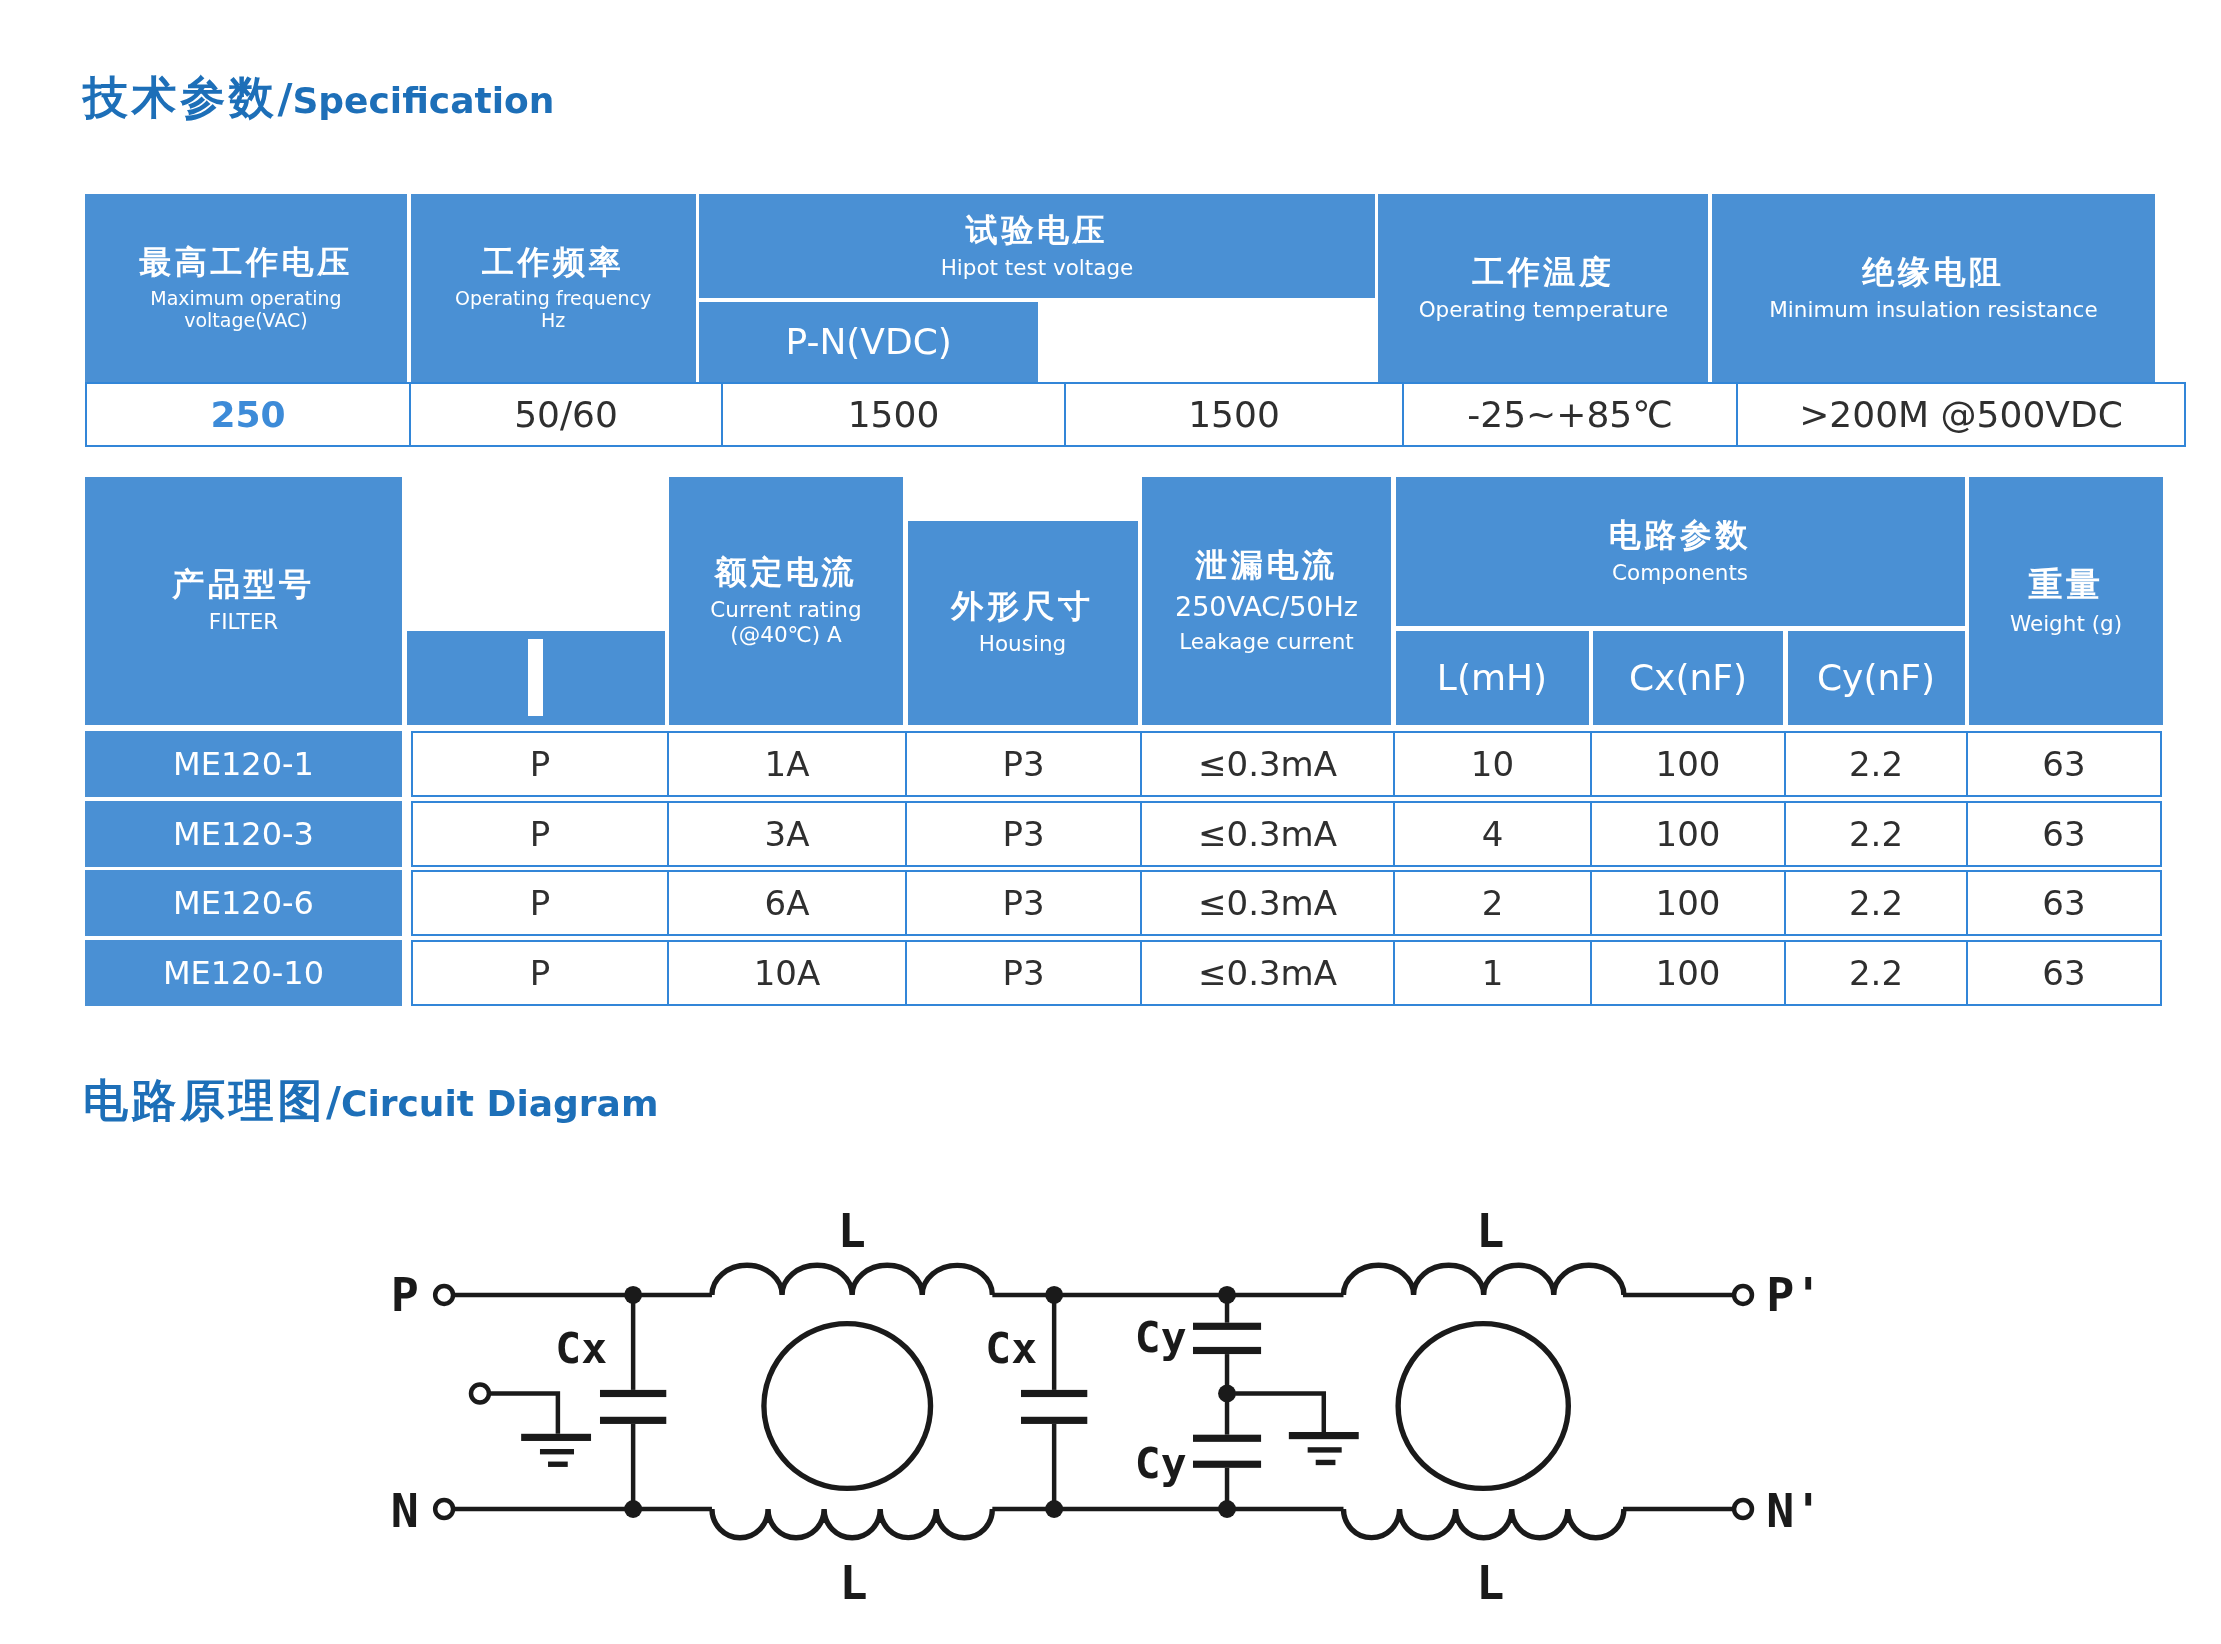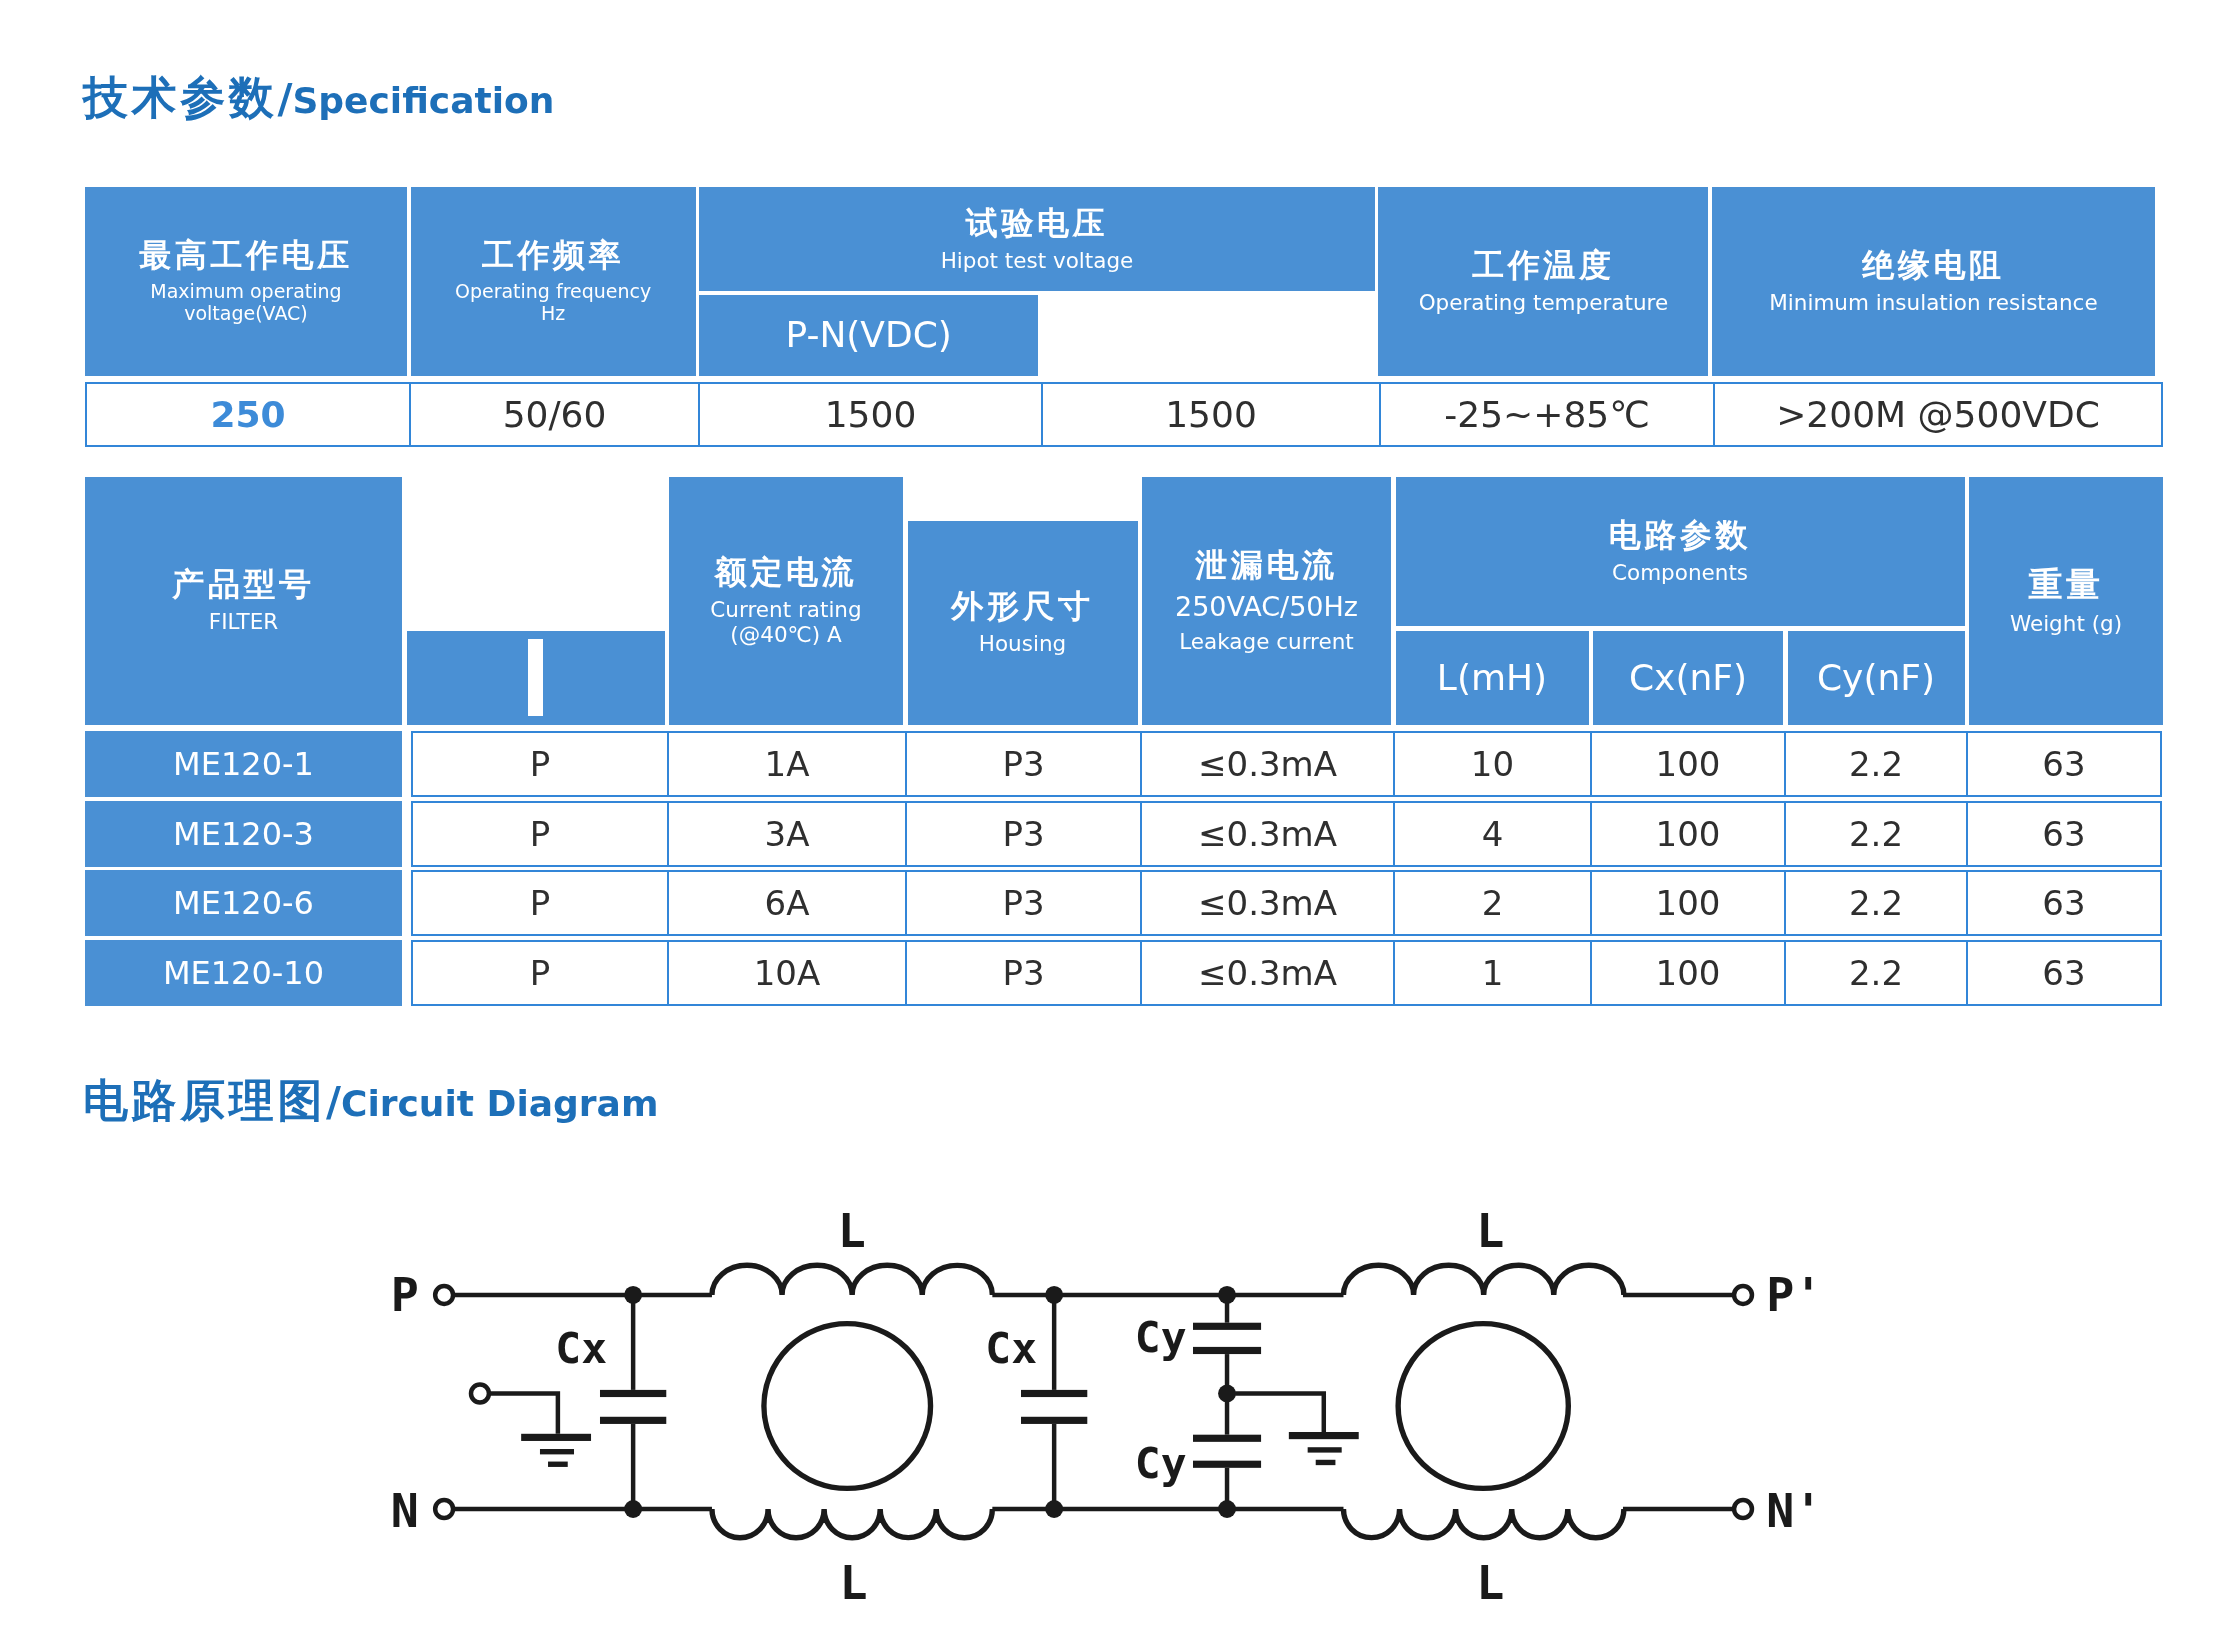--- a/index.html
+++ b/index.html
@@ -12,21 +12,21 @@
   .sec-title .en-t{font-size:36px;font-weight:600;}
   
   .hcell{background:#4a90d4;color:#ffffff;display:flex;flex-direction:column;align-items:center;
          justify-content:center;gap:7.2px;text-align:center;line-height:1.15;}
   .zh{font-size:32px;font-weight:600;letter-spacing:3.6px;}
   .zh-big{font-size:34px;font-weight:600;letter-spacing:3.6px;}
   .en{font-size:19px;font-weight:400;letter-spacing:0px;}
   .en2{font-size:21.5px;font-weight:400;}
   .sub-big{font-size:36px;font-weight:500;}
   
-  .t1-head{position:absolute;left:85px;top:187px;display:grid;
+  .t1-head{position:absolute;left:85px;top:194px;display:grid;
            grid-template-columns:322px 285px 339px 333px 330px 443px;
            grid-template-rows:104px 81px;gap:3.6px;}
   .t1-row{position:absolute;left:85px;top:382px;height:65px;display:flex;}
   .dcell{box-sizing:border-box;background:#ffffff;border:2.7px solid #3286d8;border-left:none;
          display:flex;align-items:center;justify-content:center;font-size:36px;color:#2f2f2f;}
   .dcell.first{border-left:2.7px solid #3286d8;}
   .val-blue{color:#3d8bd8;font-weight:600;}
   .t2-head{position:absolute;left:85px;top:477px;display:grid;
            grid-template-columns:317px 258px 234px 230px 249px 193px 190px 177px 194px;
            grid-template-rows:149px 94px;gap:4.5px;}
@@ -70,21 +70,21 @@
       <span class="en2">Operating temperature</span>
     </div>
     <div class="hcell" style="grid-column:6;grid-row:1/3;">
       <span class="zh">绝缘电阻</span>
       <span class="en2">Minimum insulation resistance</span>
     </div>
   </div>
 
   <div class="t1-row">
     <div class="dcell first val-blue" style="width:326px;">250</div>
-    <div class="dcell" style="width:289px;">50/60</div>
+    <div class="dcell" style="width:312px;">50/60</div>
     <div class="dcell" style="width:343px;">1500</div>
     <div class="dcell" style="width:338px;">1500</div>
     <div class="dcell" style="width:334px;">-25~+85℃</div>
     <div class="dcell" style="width:448px;">&gt;200M @500VDC</div>
   </div>
 
   <div class="t2-head">
     <div class="hcell" style="grid-column:1;grid-row:1/3;">
       <span class="zh">产品型号</span>
       <span class="en2">FILTER</span>

